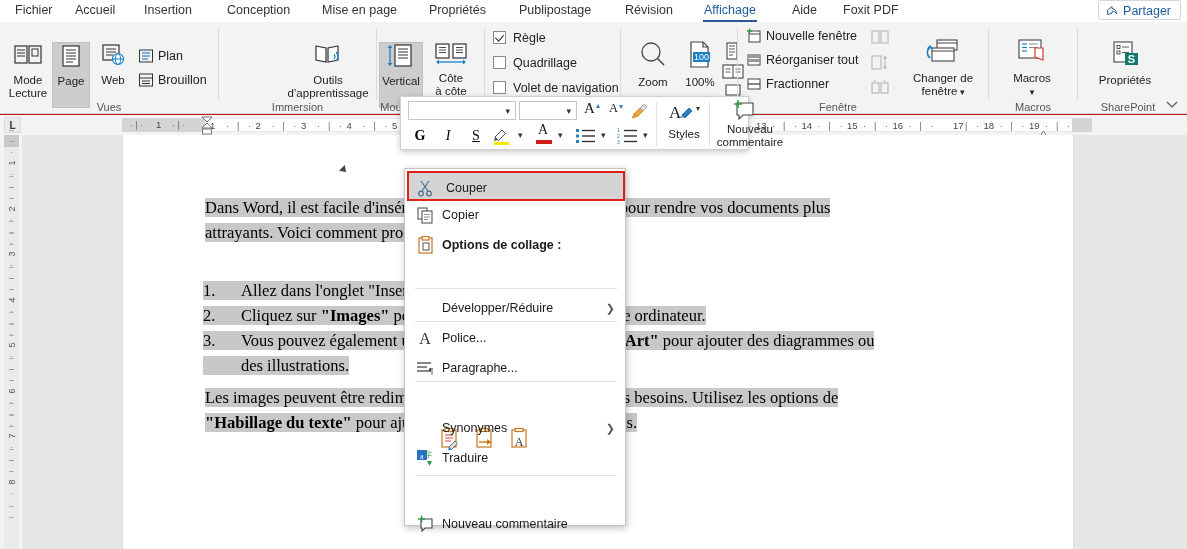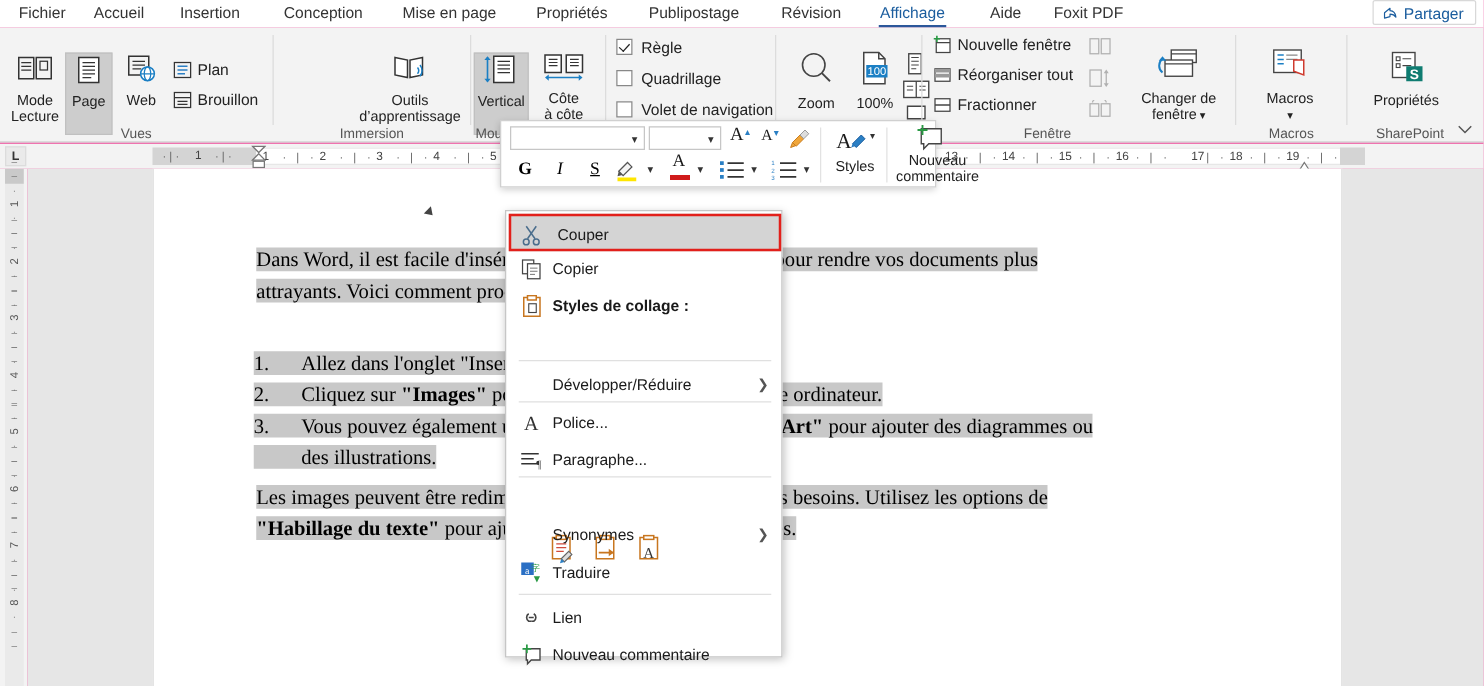--- a/index.html
+++ b/index.html
@@ -4,21 +4,21 @@
 <style>
   * { box-sizing: border-box; }
   html, body {
     margin: 0; padding: 0;
     width: 1187px; height: 549px;
     overflow: hidden;
     background: #ffffff;
     font-family: "Liberation Sans", sans-serif;
     -webkit-font-smoothing: antialiased;
   }
-  #app { position: relative; width: 1187px; height: 549px; background:#ec4899; }
+  #app { position: relative; width: 1187px; height: 549px; background:#b91c1c; }
 
   
   .tabbar {
     position:absolute; left:0; top:0; width:1187px; height:22px;
     background:#fff;
   }
   .tab {
     position:absolute; top:0; height:22px; line-height:21px;
     font-size:12.5px; color:#333; padding:0 7px; white-space:nowrap;
     cursor:default;
@@ -861,21 +861,21 @@
     </div>
 
     <div class="mi bold" style="top:62px">
       <span class="mic">
         <svg width="17" height="18" viewBox="0 0 17 18">
           <rect x="2" y="2" width="13" height="15" fill="#fff" stroke="#c8761f" stroke-width="1.2"></rect>
           <rect x="5" y="0.5" width="7" height="3.5" fill="#fff" stroke="#c8761f" stroke-width="1.2"></rect>
           <rect x="6" y="7" width="6" height="7" fill="none" stroke="#444" stroke-width=".9"></rect>
         </svg>
       </span>
-      <span>Styles de collage :</span>
+      <span>Options de collage :</span>
     </div>
 
     <div class="paste-icons">
       <div class="paste-ic" style="left:0">
         <svg width="26" height="26" viewBox="0 0 26 26">
           <rect x="5" y="3" width="14" height="17" fill="#fff" stroke="#c8761f" stroke-width="1.2"></rect>
           <rect x="8" y="1.5" width="8" height="3" fill="#fff" stroke="#c8761f" stroke-width="1.2"></rect>
           <line x1="8" y1="8" x2="16" y2="8" stroke="#d04a3a" stroke-width="1"></line>
           <line x1="8" y1="11" x2="16" y2="11" stroke="#d04a3a" stroke-width="1"></line>
           <line x1="8" y1="14" x2="14" y2="14" stroke="#d04a3a" stroke-width="1"></line>
@@ -945,30 +945,20 @@
           <text x="4" y="10" font-family="Liberation Serif, serif" font-size="8" fill="#fff">a</text>
           <text x="9" y="8" font-family="Liberation Serif, serif" font-size="7" fill="#2a9a45">字</text>
           <path d="M11 12 l5 0 l-2.5 5z" fill="#2a9a45"></path>
         </svg>
       </span>
       <span>Traduire</span>
     </div>
 
     <div class="msep" style="top:306px"></div>
 
-    <div class="mi" style="top:311px">
-      <span class="mic">
-        <svg width="18" height="14" viewBox="0 0 18 14">
-          <path d="M7 4 a3.5 3.5 0 0 0 0 6 h2" fill="none" stroke="#444" stroke-width="1.3"></path>
-          <path d="M11 4 a3.5 3.5 0 0 1 0 6 h-2" fill="none" stroke="#444" stroke-width="1.3"></path>
-          <line x1="7" y1="7" x2="11" y2="7" stroke="#444" stroke-width="1.3"></line>
-        </svg>
-      </span>
-      <span>Lien</span>
-    </div>
 
     <div class="mi" style="top:341px">
       <span class="mic">
         <svg width="18" height="18" viewBox="0 0 18 18">
           <path d="M5 4 h11 v9 h-7 l-3 3 v-3 h-1z" fill="#fff" stroke="#444" stroke-width="1.1"></path>
           <line x1="2" y1="4" x2="9" y2="4" stroke="#2a9a45" stroke-width="1.4"></line>
           <line x1="5.5" y1="0.5" x2="5.5" y2="7.5" stroke="#2a9a45" stroke-width="1.4"></line>
         </svg>
       </span>
       <span>Nouveau commentaire</span>

